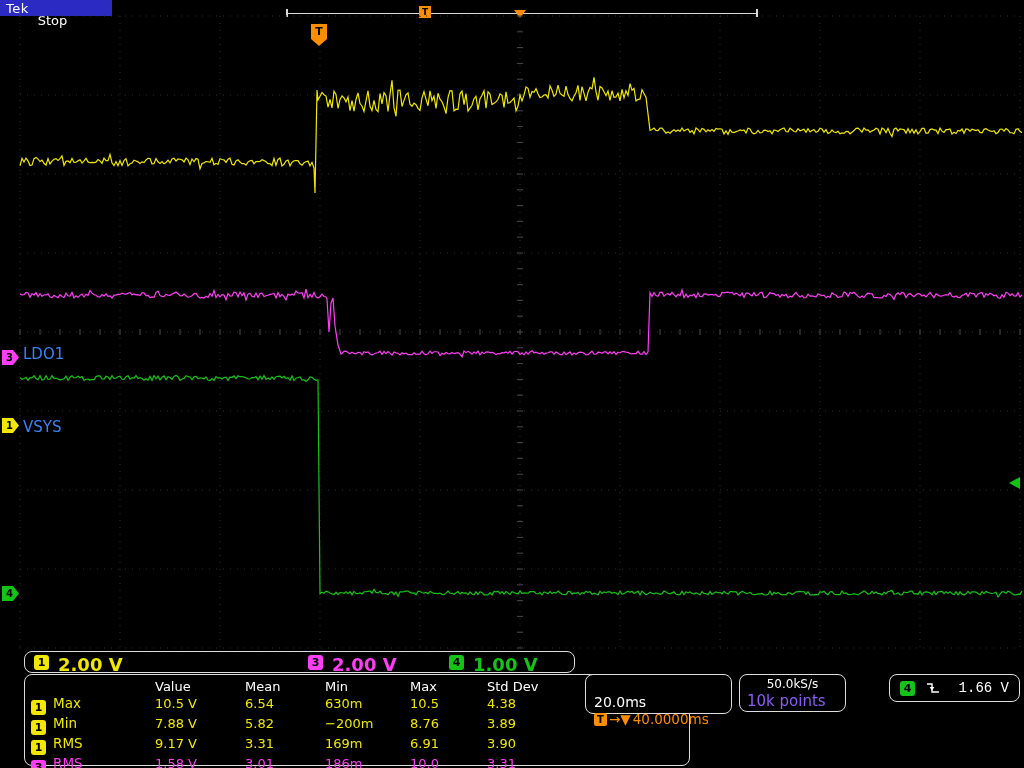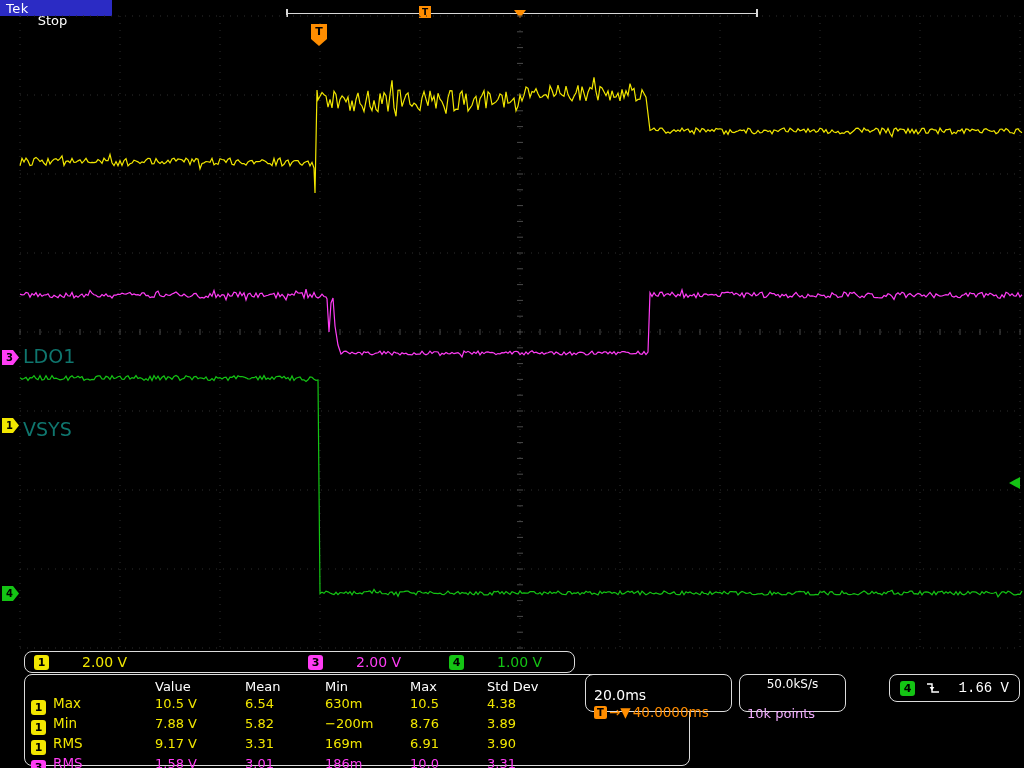--- a/index.html
+++ b/index.html
@@ -31,58 +31,58 @@
                border-left:8px solid transparent;border-right:8px solid transparent;
                border-top:7px solid #ff8d00;}
 
   .tag{position:absolute;left:2px;width:17px;height:15px;color:#000;font-size:10px;
        font-weight:bold;display:flex;align-items:center;padding-left:4px;box-sizing:border-box;
        clip-path:polygon(0 0,11px 0,17px 50%,11px 100%,0 100%);}
   .tag.t3{top:350px;background:#ff3df5;}
   .tag.t1{top:418px;background:#f2e700;}
   .tag.t4{top:586px;background:#14c414;}
 
-  .tracelabel{position:absolute;font-size:19px;color:#0f766e;text-align:center;}
+  .tracelabel{position:absolute;font-size:15px;color:#3b82f6;text-align:center;}
   .lbl-ldo1{left:23px;top:345px;}
   .lbl-vsys{left:23px;top:418px;}
 
   .trig-level-arrow{position:absolute;left:1009px;top:477px;width:0;height:0;
        border-top:6px solid transparent;border-bottom:6px solid transparent;
        border-right:11px solid #14c414;}
 
   
   .box{border:1px solid #dcdcdc;border-radius:8px;background:#000;box-sizing:border-box;position:absolute;}
 
   .scalebox{left:24px;top:651px;width:551px;height:22px;}
   .badge{display:inline-block;width:15px;height:15px;border-radius:3px;color:#000;
          font-size:11px;font-weight:bold;text-align:center;line-height:15px;}
   .bg1{background:#f2e700;} .bg3{background:#ff3df5;} .bg4{background:#14c414;}
   .scalebox .badge{position:absolute;top:3px;}
   .sb1{left:9px;} .sb3{left:283px;} .sb4{left:424px;}
-  .scaleval{position:absolute;top:2px;font-size:14px;font-weight:normal;margin-left:24px;}
+  .scaleval{position:absolute;top:2px;font-size:18px;font-weight:bold;}
   .sv1{left:33px;color:#f2e700;} .sv3{left:307px;color:#ff3df5;} .sv4{left:448px;color:#14c414;}
 
   .measbox{left:24px;top:674px;width:666px;height:92px;padding:3px 0 0 6px;}
   .mgrid{display:grid;grid-template-columns:124px 90px 80px 85px 77px 80px;}
   .mgrid > div{line-height:17px;font-size:13px;white-space:nowrap;}
   .mh{color:#fff;font-size:13px;}
   .mval{font-size:13.5px;}
   .c1{color:#f2e700;} .c3{color:#ff3df5;}
   .mname .badge{vertical-align:-3px;}
   .mlabel{margin-left:7px;font-size:13.5px;}
 
-  .hbox{left:585px;top:674px;width:147px;height:38px;padding:12px 8px;}
+  .hbox{left:585px;top:674px;width:147px;height:38px;padding:19px 8px;}
   .hscale{font-size:14px;color:#fff;}
   .hpos{font-size:13.5px;color:#ff8d00;display:flex;align-items:center;gap:2px;margin-top:1px;}
   .tbadge{width:13px;height:13px;background:#ff8d00;color:#000;font-size:10px;font-weight:bold;
           text-align:center;line-height:13px;border-radius:2px;display:inline-block;}
 
   .acqbox{left:739px;top:674px;width:107px;height:38px;padding:2px 7px;}
   .acq-rate{font-size:12px;color:#fff;text-align:center;}
-  .acq-pts{font-size:13px;color:#f0abfc;margin-top:15px;}
+  .acq-pts{font-size:15px;color:#8b5cf6;margin-top:1px;}
 
   .trigbox{left:889px;top:674px;width:131px;height:28px;display:flex;align-items:center;
            gap:10px;padding:0 10px;}
   .trig-level-text{font-size:14px;color:#fff;margin-left:auto;font-family:Liberation Mono, monospace;}
 </style>
 </head>
 <body>
 
 <div class="tekbar">
   <span class="tek-logo">Tek</span>

